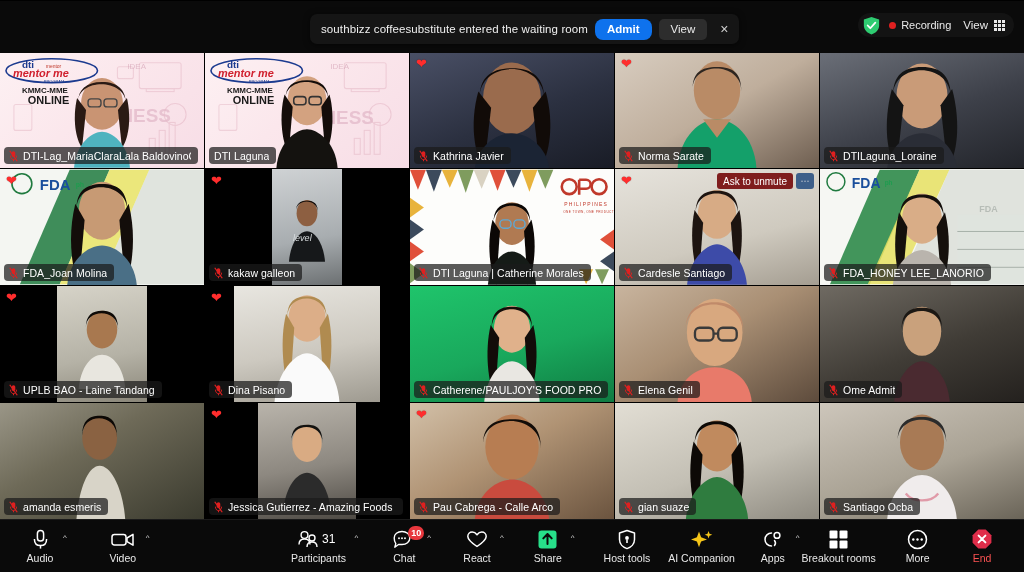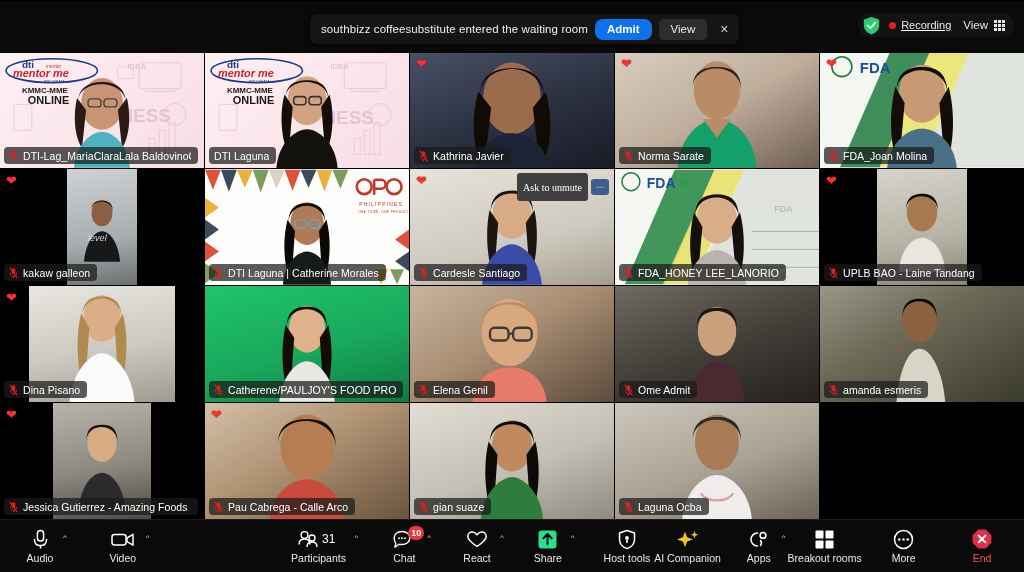--- a/index.html
+++ b/index.html
@@ -38,21 +38,21 @@
     cursor:pointer; width:20px; height:20px; line-height:1;
     font-family:"Liberation Sans", sans-serif;
   }
 
   #top-right-cluster {
     position:absolute; top:12px; right:10px; height:24px;
     display:flex; align-items:center; gap:9px;
     background:#131313; border-radius:13px; padding:0 9px 0 5px;
   }
   .shield-badge { width:17px; height:19px; display:block; }
-  #recording-indicator { display:flex; align-items:center; gap:5px;text-decoration:underline; }
+  #recording-indicator { display:flex; align-items:center; gap:5px; }
   .rec-dot { width:7px; height:7px; border-radius:50%; background:#e02020; }
   #recording-indicator .rec-label { font-size:11px; color:#e8e8e8; }
   #view-control { display:flex; align-items:center; gap:6px; margin-left:3px; }
   #view-control .view-label { font-size:11.5px; color:#e8e8e8; }
   .grid-glyph { display:grid; grid-template-columns:repeat(3,3px);
     grid-template-rows:repeat(3,3px); gap:1px; }
   .grid-glyph i { background:#e8e8e8; display:block; }
 
   
   #gallery {
@@ -86,23 +86,23 @@
     position:absolute; top:5px; left:6px; z-index:14;
     font-size:13px; line-height:1; color:#ff2d2d;
     text-shadow:0 0 1px rgba(0,0,0,.5);
   }
 
   #ask-unmute-group {
     position:absolute; top:4px; right:5px; z-index:15;
     display:flex; align-items:center; gap:3px;
   }
   #ask-to-unmute-button {
-    background:#404040; color:#fff; border:none; border-radius:3px;
-    font-size:10px; height:28px; padding:0 6px; cursor:pointer;
-    font-family:Liberation Serif, serif; white-space:nowrap;
+    background:#7f1d1d; color:#fff; border:none; border-radius:3px;
+    font-size:10px; height:16px; padding:0 6px; cursor:pointer;
+    font-family:Liberation Sans, sans-serif; white-space:nowrap;
   }
   #tile-more-options-button {
     background:#3d5f8a; color:#e6e6e6; border:none; border-radius:3px;
     font-size:9px; height:16px; width:18px; cursor:pointer; line-height:1;
     font-family:"Liberation Sans", sans-serif;
   }
 
   
   #toolbar {
     position:absolute; bottom:0; left:0; width:1024px; height:53px;
@@ -289,20 +289,39 @@
       <svg class="mic-muted" viewBox="0 0 12 16">
         <rect x="3.6" y="1.5" width="4.8" height="8" rx="2.4" fill="#e02020"></rect>
         <path d="M2 7.6 C2 11.2 4 12.8 6 12.8 C8 12.8 10 11.2 10 7.6" stroke="#e02020" stroke-width="1.3" fill="none"></path>
         <line x1="6" y1="12.8" x2="6" y2="15" stroke="#e02020" stroke-width="1.3"></line>
         <line x1="1" y1="1" x2="11" y2="15" stroke="#e02020" stroke-width="1.7"></line>
       </svg>
       <span class="nm">Norma Sarate</span>
     </div>
   </div>
 
+  <div class="tile">
+    <div class="tile-bg" style="background:linear-gradient(160deg,#6b6f78 0%,#3d4049 55%,#22242a 100%);"></div>
+    <svg class="person" viewBox="0 0 100 100" style="width:88%;height:100%;bottom:0;">
+      <ellipse cx="50" cy="38" rx="22" ry="28" fill="#c99b78"></ellipse>
+      <path d="M25 38 C25 8 75 8 75 40 C75 20 66 13 50 13 C34 13 25 20 25 38 Z" fill="#141414"></path>
+      <path d="M24 32 C16 62 20 90 28 100 L34 46 Z" fill="#141414"></path>
+      <path d="M76 32 C84 62 80 90 72 100 L66 46 Z" fill="#141414"></path>
+      <path d="M20 100 C22 82 36 70 50 70 C64 70 78 82 80 100 Z" fill="#2a2d36"></path>
+    </svg>
+    <div class="name-badge">
+      <svg class="mic-muted" viewBox="0 0 12 16">
+        <rect x="3.6" y="1.5" width="4.8" height="8" rx="2.4" fill="#e02020"></rect>
+        <path d="M2 7.6 C2 11.2 4 12.8 6 12.8 C8 12.8 10 11.2 10 7.6" stroke="#e02020" stroke-width="1.3" fill="none"></path>
+        <line x1="6" y1="12.8" x2="6" y2="15" stroke="#e02020" stroke-width="1.3"></line>
+        <line x1="1" y1="1" x2="11" y2="15" stroke="#e02020" stroke-width="1.7"></line>
+      </svg>
+      <span class="nm">DTILaguna_Loraine</span>
+    </div>
+  </div>
 
   <div class="tile">
     <div class="tile-bg" style="background:#f6f7f4;">
       <svg viewBox="0 0 205 115" style="width:100%;height:100%;position:absolute;inset:0;">
         <path d="M0 0 L205 0 L205 115 L0 115 Z" fill="#f4f6f2"></path>
         <path d="M70 0 L110 0 L60 115 L20 115 Z" fill="#1f7a3f" opacity=".85"></path>
         <path d="M110 0 L150 0 L100 115 L60 115 Z" fill="#e8e45c" opacity=".8"></path>
         <path d="M150 0 L205 0 L205 115 L100 115 Z" fill="#cfd6cd" opacity=".55"></path>
         <circle cx="22" cy="14" r="10" fill="none" stroke="#1f7a3f" stroke-width="1.6"></circle>
         <text x="40" y="20" font-size="15" font-weight="bold" fill="#1a4f9c" font-family="Liberation Sans">FDA</text>
@@ -656,21 +675,21 @@
       <path d="M20 100 C22 76 38 62 50 62 C62 62 78 76 80 100 Z" fill="#f0ecec"></path>
       <path d="M36 78 C42 86 58 86 64 78" stroke="#e09aa8" stroke-width="2" fill="none"></path>
     </svg>
     <div class="name-badge">
       <svg class="mic-muted" viewBox="0 0 12 16">
         <rect x="3.6" y="1.5" width="4.8" height="8" rx="2.4" fill="#e02020"></rect>
         <path d="M2 7.6 C2 11.2 4 12.8 6 12.8 C8 12.8 10 11.2 10 7.6" stroke="#e02020" stroke-width="1.3" fill="none"></path>
         <line x1="6" y1="12.8" x2="6" y2="15" stroke="#e02020" stroke-width="1.3"></line>
         <line x1="1" y1="1" x2="11" y2="15" stroke="#e02020" stroke-width="1.7"></line>
       </svg>
-      <span class="nm">Laguna Ocba</span>
+      <span class="nm">Santiago Ocba</span>
     </div>
   </div>
 </div>
 
 <div id="toolbar">
 
   <div class="tb-group" style="margin-left:18px;">
     <div class="tb-item">
       <span class="tb-ico">
         <svg width="17" height="21" viewBox="0 0 17 21">
@@ -758,21 +777,21 @@
     <span class="tb-ico">
       <svg width="18" height="21" viewBox="0 0 18 21">
         <path d="M9 1.5 L16.5 4 L16.5 10.5 C16.5 15 13 18.4 9 19.6 C5 18.4 1.5 15 1.5 10.5 L1.5 4 Z" fill="none" stroke="#fff" stroke-width="1.5" stroke-linejoin="round"></path>
         <circle cx="9" cy="9" r="1.9" fill="#fff"></circle>
         <path d="M9 11 L9 14" stroke="#fff" stroke-width="1.6"></path>
       </svg>
     </span>
     <span class="tb-lbl">Host tools</span>
   </div>
 
-  <div class="tb-item" style="">
+  <div class="tb-item" style="margin-left:14px;">
     <span class="tb-ico">
       <svg width="24" height="21" viewBox="0 0 24 21">
         <path d="M9 2.5 L11.1 8.3 L17 10.4 L11.1 12.5 L9 18.3 L6.9 12.5 L1 10.4 L6.9 8.3 Z" fill="#f5c518"></path>
         <path d="M18.5 2 L19.5 4.8 L22.3 5.8 L19.5 6.8 L18.5 9.6 L17.5 6.8 L14.7 5.8 L17.5 4.8 Z" fill="#f5c518"></path>
       </svg>
     </span>
     <span class="tb-lbl">AI Companion</span>
   </div>
 
   <div class="tb-group" style="margin-left:14px;">

